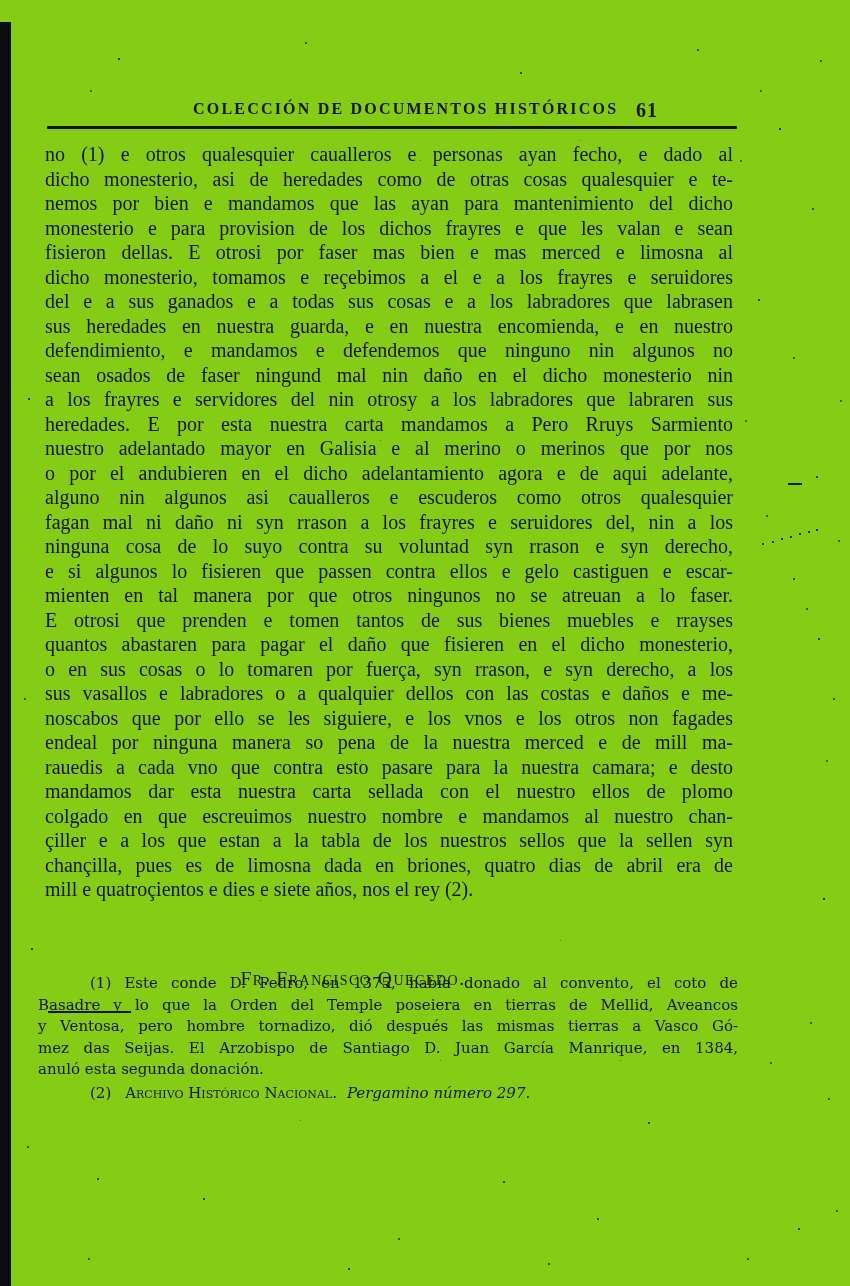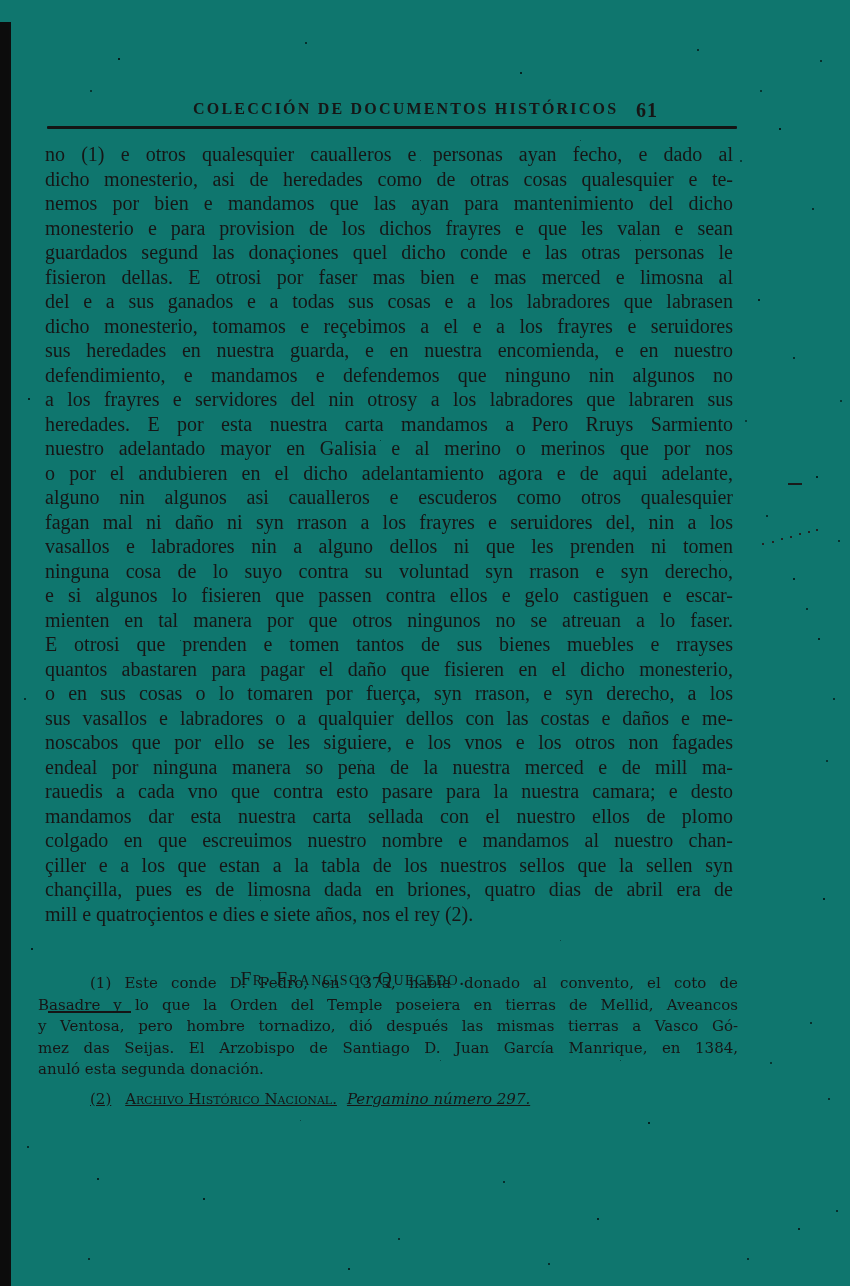--- a/index.html
+++ b/index.html
@@ -1,16 +1,16 @@
 <!DOCTYPE html>
 <html><head>
 <meta charset="utf-8">
 <style>
   html,body{margin:0;padding:0;background:#e9e9e6;}
-  .page{position:relative;width:850px;height:1286px;background:#0f766e;overflow:hidden;
+  .page{position:relative;width:850px;height:1286px;background:#84cc16;overflow:hidden;
         font-family:"Liberation Serif",serif;color:#161616;}
   
   .binding-band{position:absolute;left:0;top:22px;bottom:0;width:9px;background:#0c0c0c;
         border-right:2px solid rgba(15,15,15,.45);}
   
   .rh-title{position:absolute;left:193px;top:100px;font-weight:bold;font-size:16px;
         letter-spacing:2.2px;white-space:nowrap;}
   .rh-page{position:absolute;left:636px;top:99px;font-weight:bold;font-size:20px;letter-spacing:1px;}
   .headrule{position:absolute;left:47px;top:126px;width:690px;height:3px;background:#141414;border-radius:1px;}
   
@@ -18,21 +18,21 @@
   .bline{text-align:justify;text-align-last:justify;}
   .bline.last{text-align-last:left;}
   .signature{position:absolute;left:45px;top:968px;width:688px;box-sizing:border-box;
         text-align:center;padding-right:72px;font-variant:small-caps;font-size:19.5px;letter-spacing:1.5px;}
   .fnrule{position:absolute;left:48px;top:1011px;width:83px;height:2px;background:#151515;}
   .footnotes{position:absolute;left:38px;top:973px;width:700px;
         font-family:"DejaVu Serif",serif;font-size:15px;line-height:21.5px;}
   .fline{text-align:justify;text-align-last:justify;}
   .fline.findent{padding-left:52px;}
   .fline.flast{text-align-last:left;}
-  .fn2{margin-top:8px;text-align:center;text-align-last:left;padding-left:52px;text-decoration:underline;}
+  .fn2{margin-top:2px;text-align:center;text-align-last:left;padding-left:52px;}
   .fn2 .marker{margin-right:14px;}
   .sc{font-variant:small-caps;}
   .it{font-style:italic;margin-left:10px;}
   
   .noise{position:absolute;left:0;top:0;width:2px;height:2px;background:transparent;pointer-events:none;
     box-shadow:
       118px 58px 0 rgba(0,0,0,.75), 305px 42px 0 rgba(0,0,0,.6), 520px 72px 0 rgba(0,0,0,.7),
       697px 49px 0 rgba(0,0,0,.6), 779px 128px 0 rgba(0,0,0,.75), 812px 208px 0 rgba(0,0,0,.6),
       758px 299px 0 rgba(0,0,0,.7), 793px 357px 0 rgba(0,0,0,.6), 816px 476px 0 rgba(0,0,0,.7),
       766px 515px 0 rgba(0,0,0,.6), 28px 398px 0 rgba(0,0,0,.7), 24px 698px 0 rgba(0,0,0,.6),
@@ -75,33 +75,32 @@
     <span class="rh-title">COLECCIÓN DE DOCUMENTOS HISTÓRICOS</span>
     <span class="rh-page">61</span>
   </header>
   <div class="headrule"></div>
 
   <main class="bodytext">
     <div class="bline">no (1) e otros qualesquier caualleros e personas ayan fecho, e dado al</div>
     <div class="bline">dicho monesterio, asi de heredades como de otras cosas qualesquier e te-</div>
     <div class="bline">nemos por bien e mandamos que las ayan para mantenimiento del dicho</div>
     <div class="bline">monesterio e para provision de los dichos frayres e que les valan e sean</div>
-    <div class="bline">guardados segund las donaçiones quel dicho conde e las otras personas le</div>
     <div class="bline">fisieron dellas. E otrosi por faser mas bien e mas merced e limosna al</div>
+    <div class="bline">dicho monesterio, tomamos e reçebimos a el e a los frayres e seruidores</div>
     <div class="bline">del e a sus ganados e a todas sus cosas e a los labradores que labrasen</div>
-    <div class="bline">dicho monesterio, tomamos e reçebimos a el e a los frayres e seruidores</div>
     <div class="bline">sus heredades en nuestra guarda, e en nuestra encomienda, e en nuestro</div>
     <div class="bline">defendimiento, e mandamos e defendemos que ninguno nin algunos no</div>
+    <div class="bline">sean osados de faser ningund mal nin daño en el dicho monesterio nin</div>
     <div class="bline">a los frayres e servidores del nin otrosy a los labradores que labraren sus</div>
     <div class="bline">heredades. E por esta nuestra carta mandamos a Pero Rruys Sarmiento</div>
     <div class="bline">nuestro adelantado mayor en Galisia e al merino o merinos que por nos</div>
     <div class="bline">o por el andubieren en el dicho adelantamiento agora e de aqui adelante,</div>
     <div class="bline">alguno nin algunos asi caualleros e escuderos como otros qualesquier</div>
     <div class="bline">fagan mal ni daño ni syn rrason a los frayres e seruidores del, nin a los</div>
-    <div class="bline">vasallos e labradores nin a alguno dellos ni que les prenden ni tomen</div>
     <div class="bline">ninguna cosa de lo suyo contra su voluntad syn rrason e syn derecho,</div>
     <div class="bline">e si algunos lo fisieren que passen contra ellos e gelo castiguen e escar-</div>
     <div class="bline">mienten en tal manera por que otros ningunos no se atreuan a lo faser.</div>
     <div class="bline">E otrosi que prenden e tomen tantos de sus bienes muebles e rrayses</div>
     <div class="bline">quantos abastaren para pagar el daño que fisieren en el dicho monesterio,</div>
     <div class="bline">o en sus cosas o lo tomaren por fuerça, syn rrason, e syn derecho, a los</div>
     <div class="bline">sus vasallos e labradores o a qualquier dellos con las costas e daños e me-</div>
     <div class="bline">noscabos que por ello se les siguiere, e los vnos e los otros non fagades</div>
     <div class="bline">endeal por ninguna manera so pena de la nuestra merced e de mill ma-</div>
     <div class="bline">rauedis a cada vno que contra esto pasare para la nuestra camara; e desto</div>

